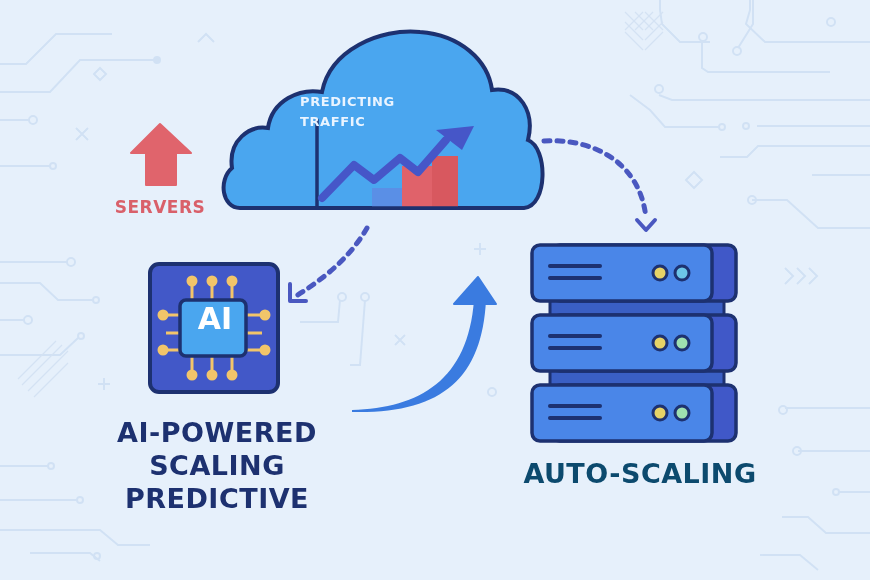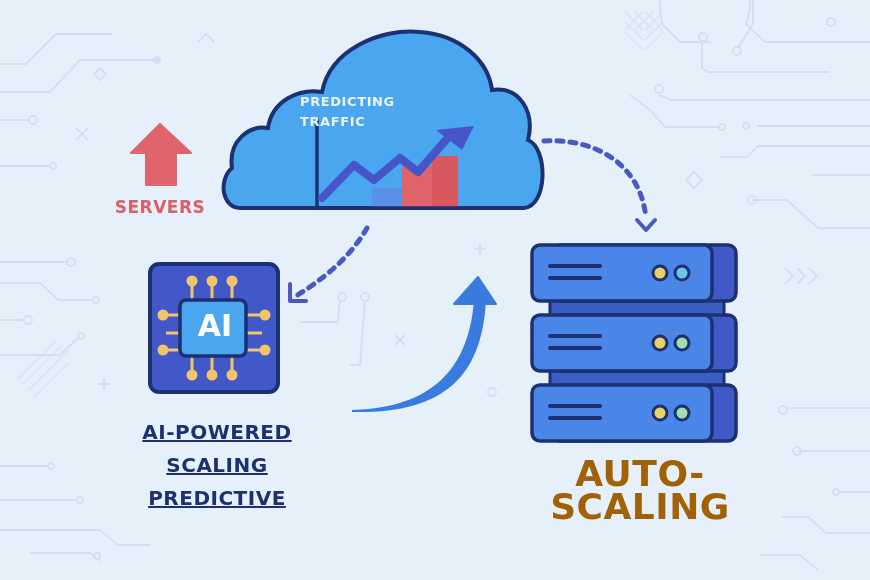--- a/index.html
+++ b/index.html
@@ -13,33 +13,33 @@
   .label {
     position: absolute; text-align: center; font-weight: bold;
     font-family: "DejaVu Sans", sans-serif; letter-spacing: 0.5px;
   }
   #demand-label {
     left: 80px; top: 196px; width: 160px;
     color: #d9606a; font-size: 17px; line-height: 22px;
   }
   #ai-label {
     left: 92px; top: 416px; width: 250px;
-    color: #1d3170; font-size: 20px; line-height: 33px; text-decoration: underline;
+    color: #1d3170; font-size: 27px; line-height: 33px;
   }
   #servers-label {
     left: 500px; top: 457px; width: 280px;
-    color: #a16207; font-size: 36px; line-height: 33px;
+    color: #0c4a6e; font-size: 27px; line-height: 33px;
   }
   #cloud-title {
     position: absolute; left: 300px; top: 92px; width: 190px;
     text-align: left; color: #eaf4ff; font-weight: bold;
     font-size: 13px; line-height: 20px; letter-spacing: 0.6px;
   }
   #ai-chip-text {
-    position: absolute; left: 187px; top: 308px; width: 56px; text-align: center;
+    position: absolute; left: 187px; top: 301px; width: 56px; text-align: center;
     color: #ffffff; font-weight: bold; font-size: 30px; line-height: 36px;
   }
 </style>
 </head>
 <body>
 
 <svg id="stage" width="870" height="580" viewBox="0 0 870 580">
 
   <g stroke="#cfe0f4" stroke-width="2" fill="none" opacity="0.9">
     <path d="M0 64 L26 64 L56 34 L112 34"></path>

